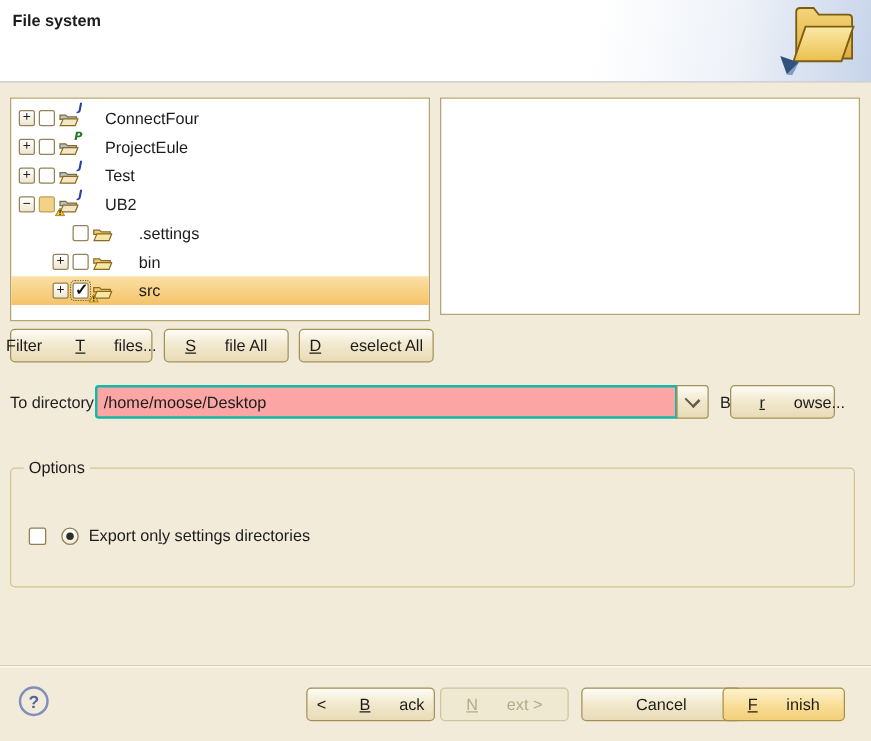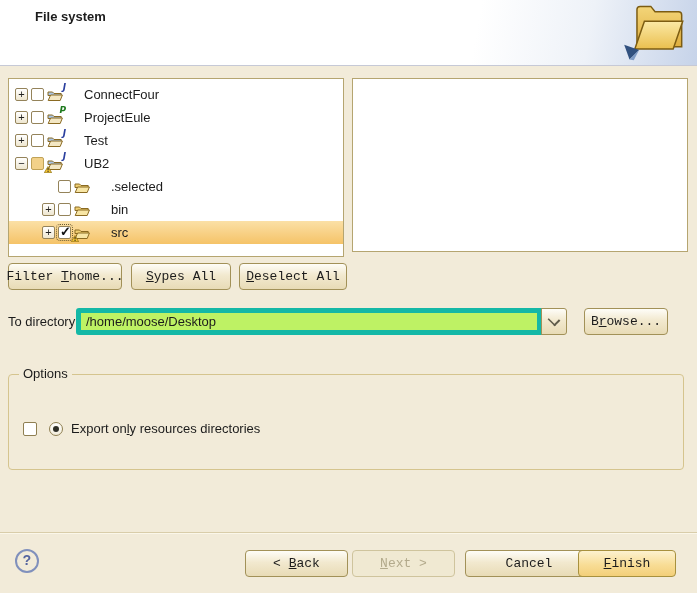--- a/index.html
+++ b/index.html
@@ -7,21 +7,21 @@
     width:697px;height:593px;position:relative;overflow:hidden;
     background:#f2ebd9;color:#1c1c1c;
     font-family:"Liberation Sans", sans-serif;font-size:13px;
   }
   
   .header{
     position:absolute;left:0;top:0;width:697px;height:66px;
     background:linear-gradient(100deg,#ffffff 68%,#eef2f8 84%,#c6d3e9 100%);
     border-bottom:1px solid #c6c9d6;box-sizing:border-box;
   }
-  .header .title{position:absolute;left:10px;top:9px;font-weight:bold;margin-left:25px;}
+  .header .title{position:absolute;left:10px;top:9px;font-weight:bold;}
   .header .subtitle{position:absolute;left:12px;top:35px;}
   .hicon{position:absolute;right:10px;top:2px;}
   
   .panel{position:absolute;background:#fff;border:1px solid #b5a570;box-sizing:border-box;}
   .tree-panel{left:8px;top:78px;width:336px;height:179px;padding-top:4px;}
   .right-panel{left:352px;top:78px;width:336px;height:174px;}
   
   .trow{display:flex;align-items:center;gap:3px;height:23px;padding-left:6px;}
   .trow.sel{background:linear-gradient(#fbe0a6,#f5c368);}
   .ind{width:24px;flex:none;}
@@ -41,40 +41,40 @@
   .ficon{position:relative;width:16px;height:14px;flex:none;}
   .ficon svg.fold{position:absolute;left:0;top:1px;}
   .fold-proj{--fb:#a9c4e4;--ff:#f3e7c4;}
   .fold-plain{--fb:#f0cf72;--ff:#f8e6a5;}
   .ovl{position:absolute;top:-5px;right:-3px;font-family:"DejaVu Sans",sans-serif;
     font-size:9px;font-weight:bold;color:#2b3f9e;line-height:9px;}
   .ovl.green{color:#1e7a1e;}
   .warn{position:absolute;left:-3px;bottom:-2px;}
   .tlabel{padding-left:2px;white-space:nowrap;margin-left:16px;}
   
-  button{font-family:Liberation Mono, monospace;}
+  button{font-family:Liberation Sans, sans-serif;gap:23px;}
   .btn{
     position:absolute;box-sizing:border-box;height:27px;
     background:linear-gradient(#fefdf8,#f2e9cf 45%,#e8dbb6);
     border:1px solid #a29158;border-radius:4px;
     font-size:13px;color:#1c1c1c;
     display:flex;align-items:center;justify-content:center;white-space:pre;
   }
   .btn.default{background:linear-gradient(#fdf2cf,#f8dd96 55%,#f3cf79);border-color:#a8913e;}
   .btn.disabled{background:#f0e9d2;border-color:#cfc49d;color:#b3aa8c;}
   .mn{text-decoration:underline;text-underline-offset:1px;}
   
   .btn-filter{left:8px;top:263px;width:114px;}
   .btn-selectall{left:131px;top:263px;width:100px;}
   .btn-deselectall{left:239px;top:263px;width:108px;}
   
   .dir-label{position:absolute;left:8px;top:308px;height:27px;display:flex;align-items:center;}
   .dir-field{
     position:absolute;left:76px;top:308px;width:466px;height:27px;box-sizing:border-box;
-    background:#bef264;border:5px solid #14b8a6;border-radius:3px 0 0 3px;
+    background:#fca5a5;border:2px solid #14b8a6;border-radius:3px 0 0 3px;
     display:flex;align-items:center;padding-left:5px;white-space:nowrap;
   }
   .dir-arrow{
     left:541px;top:308px;width:26px;border-radius:0 3px 3px 0;
   }
   .chev{width:8px;height:8px;border-right:2px solid #5f5b4a;border-bottom:2px solid #5f5b4a;
     transform:rotate(45deg) scale(1,.8);margin-top:-4px;}
   .btn-browse{left:584px;top:308px;width:84px;}
   
   .opts{
@@ -198,21 +198,21 @@
 
     <div class="trow">
       <span class="ind"></span>
       <span class="exp none"></span>
       <span class="cb"></span>
       <span class="ficon fold-plain">
         <svg class="fold" width="16" height="13" viewBox="0 0 16 13">
             <use href="#sym-folder"></use>
           </svg>
       </span>
-      <span class="tlabel">.selected</span>
+      <span class="tlabel">.settings</span>
     </div>
 
     <div class="trow">
       <span class="ind"></span>
       <span class="exp">+</span>
       <span class="cb"></span>
       <span class="ficon fold-plain">
         <svg class="fold" width="16" height="13" viewBox="0 0 16 13">
             <use href="#sym-folder"></use>
           </svg>
@@ -232,22 +232,22 @@
             <use href="#sym-warn"></use>
           </svg>
       </span>
       <span class="tlabel">src</span>
     </div>
 
   </div>
 
   <div class="panel right-panel"></div>
 
-  <button class="btn btn-filter"><span>Filter </span><span class="mn">T</span><span>home...</span></button>
-  <button class="btn btn-selectall"><span class="mn">S</span><span>ypes All</span></button>
+  <button class="btn btn-filter"><span>Filter </span><span class="mn">T</span><span>files...</span></button>
+  <button class="btn btn-selectall"><span class="mn">S</span><span>file All</span></button>
   <button class="btn btn-deselectall"><span class="mn">D</span><span>eselect All</span></button>
 
   <div class="dir-label">To directory:</div>
   <div class="dir-field">
     <span>/home/moose/Desktop</span>
   </div>
   <button class="btn dir-arrow">
     <span class="chev"></span>
   </button>
   <button class="btn btn-browse"><span>B</span><span class="mn">r</span><span>owse...</span></button>
@@ -255,21 +255,21 @@
   <div class="opts">
     <div class="opts-title">Options</div>
 
     <div class="opt-row">
       <span class="optcb"></span>
     </div>
 
 
     <div class="opt-row">
       <span class="radio sel"></span>
-      <span class="opt-label"><span>Export on</span><span class="mn">l</span><span>y resources directories</span></span>
+      <span class="opt-label"><span>Export on</span><span class="mn">l</span><span>y settings directories</span></span>
     </div>
   </div>
 
   <div class="sep"></div>
   <button class="help">
       <span>?</span>
     </button>
 
   <button class="btn btn-back"><span>&lt; </span><span class="mn">B</span><span>ack</span></button>
   <button class="btn btn-next disabled"><span class="mn">N</span><span>ext &gt;</span></button>

